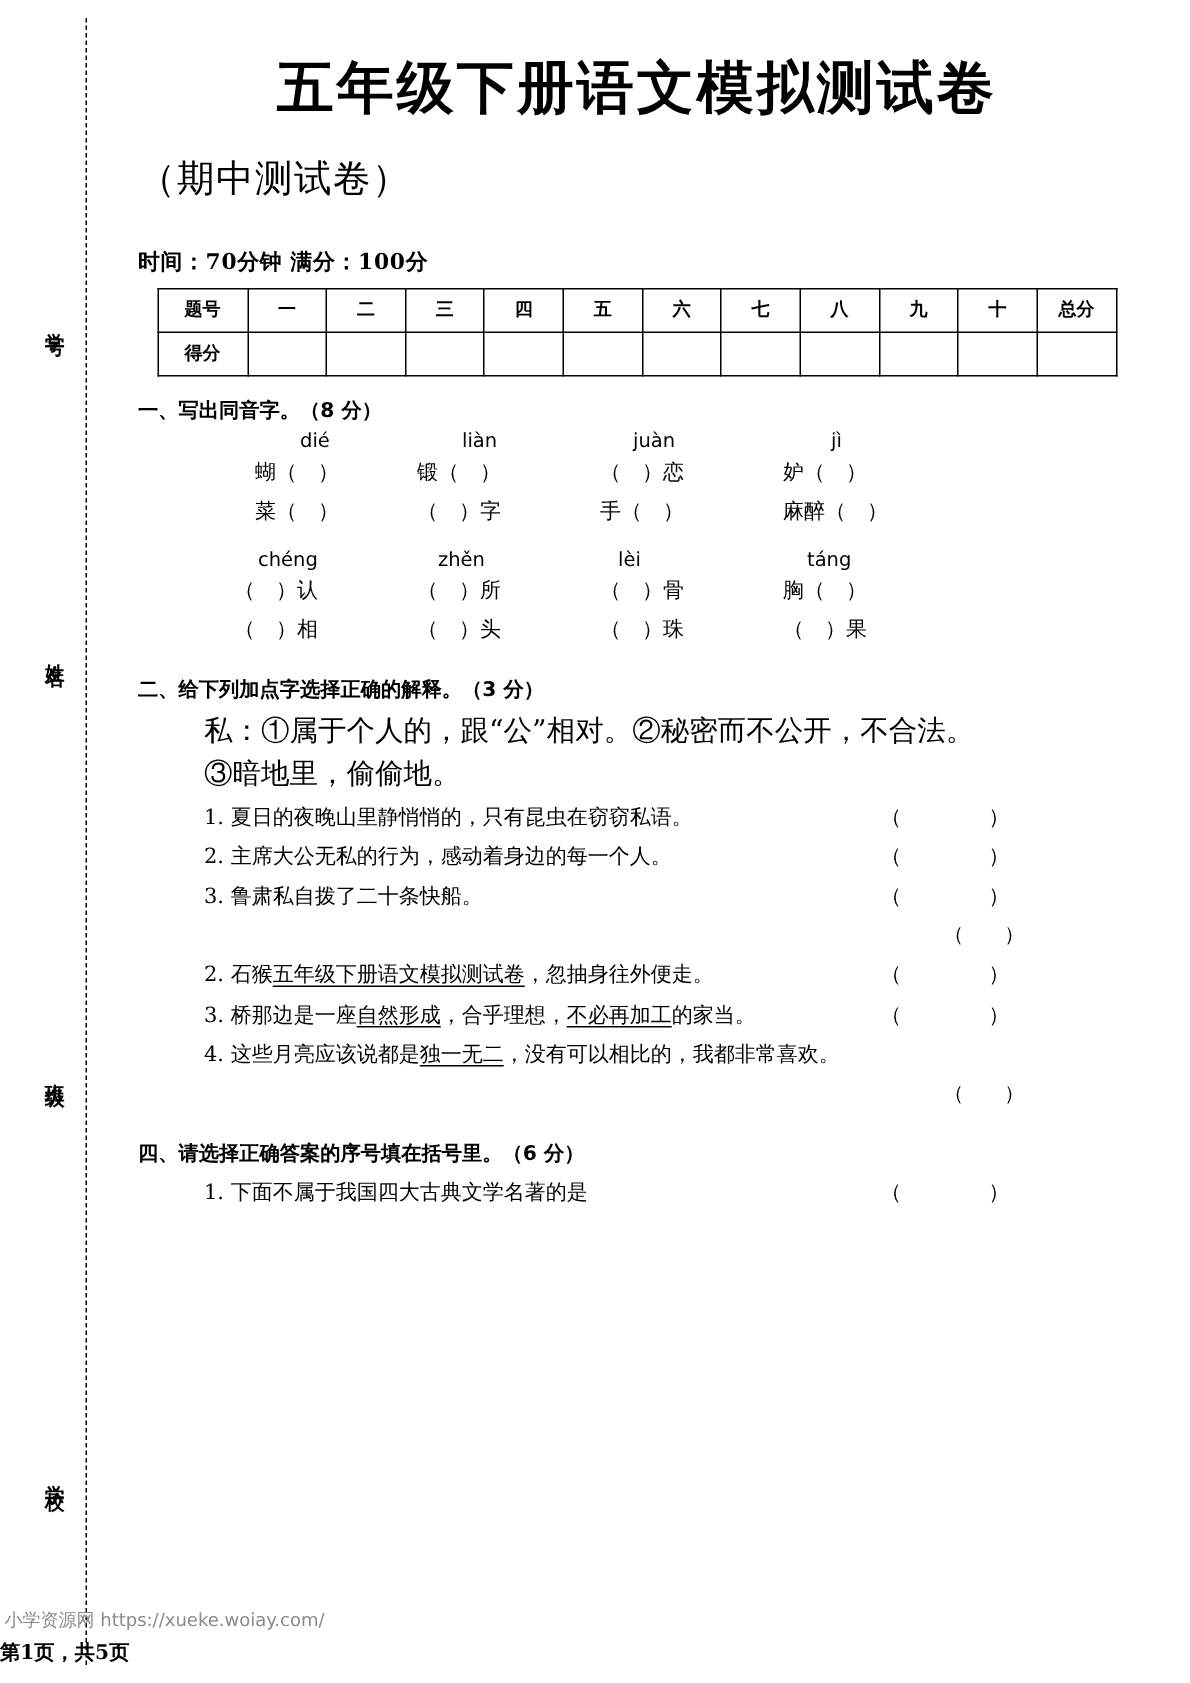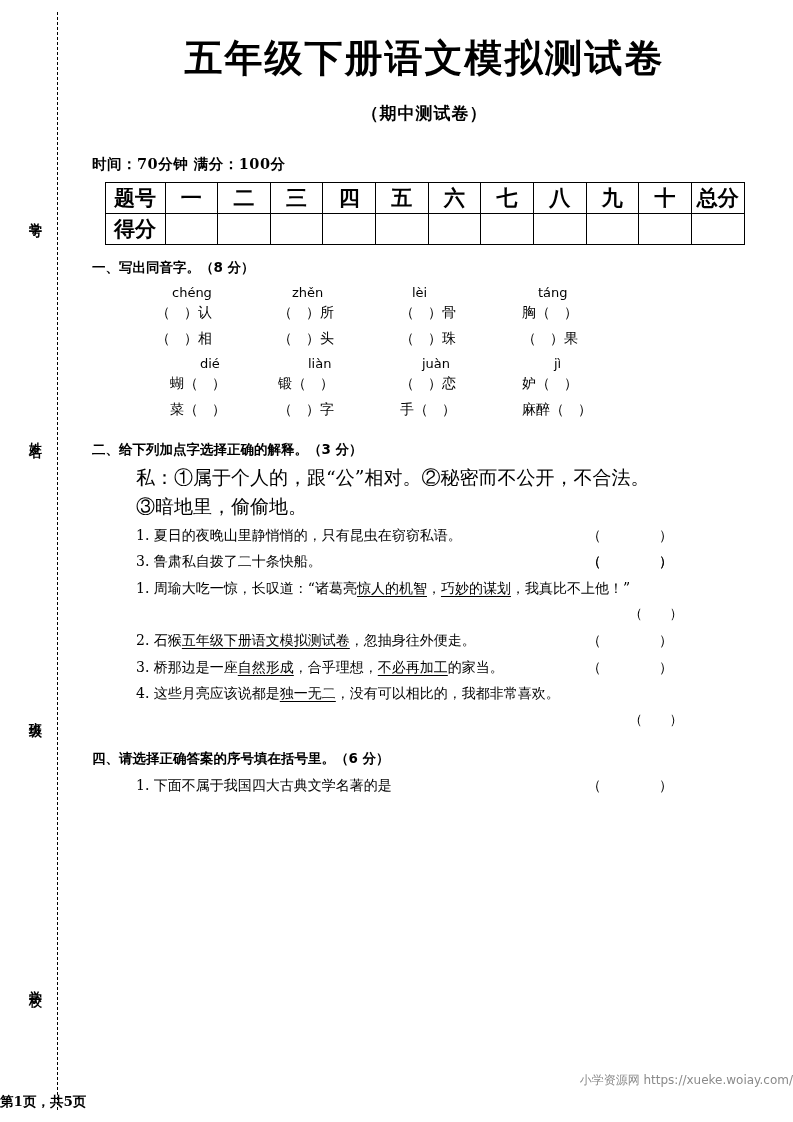--- a/index.html
+++ b/index.html
@@ -54,23 +54,22 @@
   .title {
     text-align: center;
     font-size: 38px;
     font-weight: bold;
     letter-spacing: 2px;
     font-family: "DejaVu Serif", "Liberation Serif", serif;
     margin-top: 16px;
     line-height: 1.15;
   }
   .subtitle {
-    text-align: center;
-    font-size: 17px;
-    font-weight: bold;
+    font-size: 25px;
+    font-weight: normal;
     margin-top: 22px;
     letter-spacing: 1px;
   }
   .meta {
     text-align: left;
     font-size: 14.5px;
     font-weight: bold;
     margin-top: 30px;
     padding-right: 10px;
     letter-spacing: 0.5px;
@@ -80,21 +79,21 @@
   table.score {
     border-collapse: collapse;
     margin: 8px auto 0 auto;
     width: 640px;
     table-layout: fixed;
   }
   table.score td {
     border: 1px solid #000;
     height: 29px;
     text-align: center;
-    font-size: 21px;
+    font-size: 12px;
     font-weight: bold;
     font-family: "DejaVu Serif", "Liberation Serif", serif;
   }
   table.score td.head { width: 60px; }
 
   
   .sec-title {
     font-size: 13.5px;
     font-weight: bold;
     font-family: "DejaVu Sans", "Liberation Sans", sans-serif;
@@ -141,21 +140,21 @@
     font-size: 13.5px;
     line-height: 1.9;
   }
   .u { text-decoration: underline; text-underline-offset: 2.5px; }
 
   
   .footer-site {
     position: absolute;
     left: 3px; right: 0;
     top: 1072px;
-    text-align: right;
+    text-align: left;
     font-size: 12px;
     color: #8a8a8a;
     font-family: "DejaVu Sans", "Liberation Sans", sans-serif;
   }
   .footer-page {
     position: absolute;
     left: 0; right: 0;
     top: 1093px;
     font-size: 13.5px;
     font-weight: bold;
@@ -206,20 +205,41 @@
       <td></td>
       <td></td>
       <td></td>
       <td></td>
     </tr>
   </tbody>
     </table>
 
   <div class="sec-title">一、写出同音字。（8 分）</div>
 
+  <div>
+    <div class="pinyin-row">
+      <span style="left:108px">dié</span>
+      <span style="left:216px">liàn</span>
+      <span style="left:330px">juàn</span>
+      <span style="left:462px">jì</span>
+    </div>
+    <div class="char-row">
+      <span style="left:78px">蝴（　）</span>
+      <span style="left:186px">锻（　）</span>
+      <span style="left:308px">（　）恋</span>
+      <span style="left:430px">妒（　）</span>
+    </div>
+    <div class="char-row">
+      <span style="left:78px">菜（　）</span>
+      <span style="left:186px">（　）字</span>
+      <span style="left:308px">手（　）</span>
+      <span style="left:430px">麻醉（　）</span>
+    </div>
+  </div>
+
   <div style="margin-top:8px">
     <div class="pinyin-row">
       <span style="left:80px">chéng</span>
       <span style="left:200px">zhěn</span>
       <span style="left:320px">lèi</span>
       <span style="left:446px">táng</span>
     </div>
     <div class="char-row">
       <span style="left:64px">（　）认</span>
       <span style="left:186px">（　）所</span>
@@ -227,61 +247,38 @@
       <span style="left:430px">胸（　）</span>
     </div>
     <div class="char-row">
       <span style="left:64px">（　）相</span>
       <span style="left:186px">（　）头</span>
       <span style="left:308px">（　）珠</span>
       <span style="left:430px">（　）果</span>
     </div>
   </div>
 
-  <div>
-    <div class="pinyin-row">
-      <span style="left:108px">dié</span>
-      <span style="left:216px">liàn</span>
-      <span style="left:330px">juàn</span>
-      <span style="left:462px">jì</span>
-    </div>
-    <div class="char-row">
-      <span style="left:78px">蝴（　）</span>
-      <span style="left:186px">锻（　）</span>
-      <span style="left:308px">（　）恋</span>
-      <span style="left:430px">妒（　）</span>
-    </div>
-    <div class="char-row">
-      <span style="left:78px">菜（　）</span>
-      <span style="left:186px">（　）字</span>
-      <span style="left:308px">手（　）</span>
-      <span style="left:430px">麻醉（　）</span>
-    </div>
-  </div>
-
   <div class="sec-title">二、给下列加点字选择正确的解释。（3 分）</div>
   <div class="body-text indent2">私：①属于个人的，跟“公”相对。②秘密而不公开，不合法。</div>
   <div class="body-text indent2">③暗地里，偷偷地。</div>
 
   <div class="q-line">
     <span>1. 夏日的夜晚山里静悄悄的，只有昆虫在窃窃私语。</span>
     <span class="paren">（　　）</span>
   </div>
   <div class="q-line">
+    <span>2. 主席大公无私的行为，感动着身边的每一个人。</span>
     <span class="paren">（　　）</span>
   </div>
   <div class="q-line">
     <span>3. 鲁肃私自拨了二十条快船。</span>
     <span class="paren">（　　）</span>
   </div>
 
 
-  <div class="q-line">
-    <span>1. 周瑜大吃一惊，长叹道：“诸葛亮</span><span class="u">惊人的机智</span><span>，</span><span class="u">巧妙的谋划</span><span>，我真比不上他！”</span>
-  </div>
   <div class="paren-next">
     <span>（　　）</span>
   </div>
 
   <div class="q-line">
     <span>2. 石猴</span><span class="u">五年级下册语文模拟测试卷</span><span>，忽抽身往外便走。</span>
     <span class="paren">（　　）</span>
   </div>
 
   <div class="q-line">

